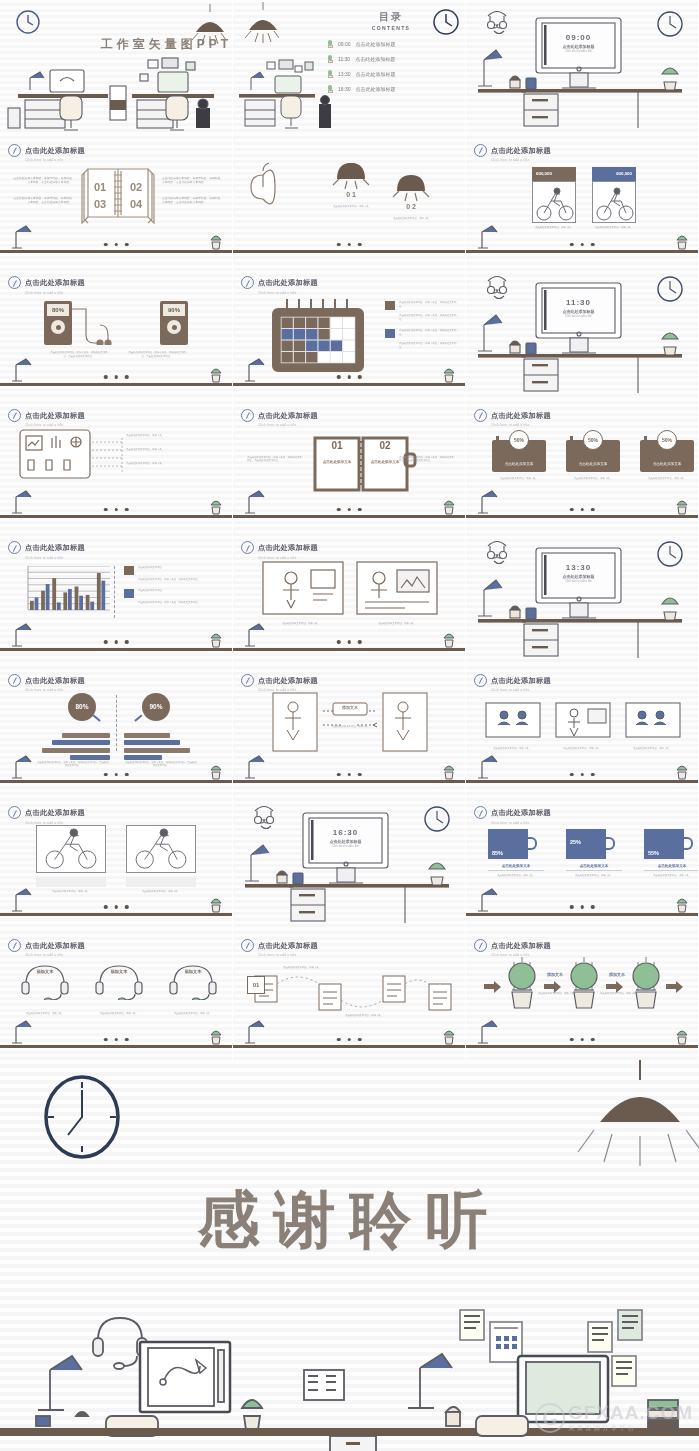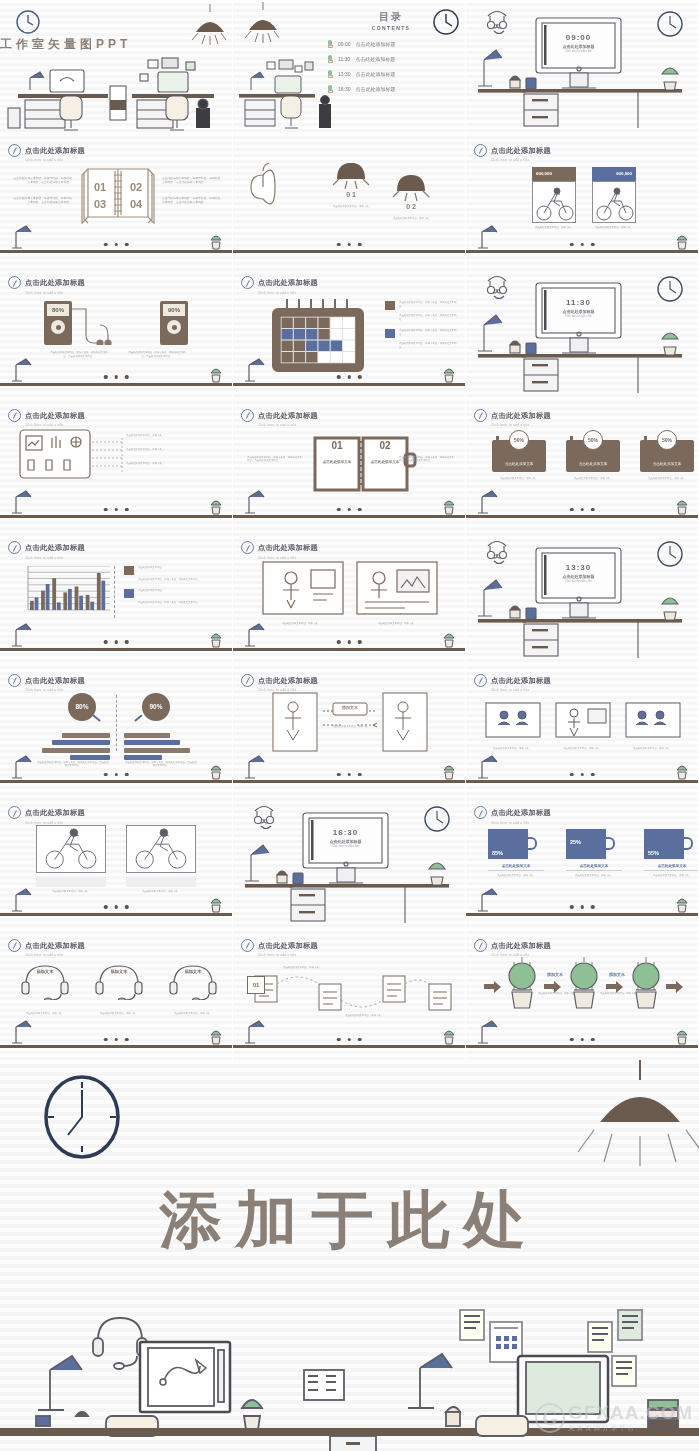--- a/index.html
+++ b/index.html
@@ -32,21 +32,21 @@
   .desk { position:absolute; left:0; right:0; bottom:12px; height:3px; background:#6b5b4f; }
   .lamp { position:absolute; left:10px; bottom:15px; width:30px; height:26px; }
   .cactus { position:absolute; right:8px; bottom:15px; width:16px; height:16px; }
   .dots { position:absolute; left:50%; transform:translateX(-50%); bottom:19px; display:flex; gap:7px; }
   .dots i { width:3.5px; height:3.5px; border-radius:50%; background:#5f5247; display:block; }
 
   .body-txt { font-size:2.7px; color:#8d8d96; line-height:1.55; letter-spacing:.1px; }
   .mini-txt { font-size:2.4px; color:#9a9aa3; line-height:1.5; }
 
   
-  .cover-title { position:absolute; left:0; right:0; top:36px; text-align:left; font-size:12px; font-weight:bold; color:#8b8178; letter-spacing:4px; }
+  .cover-title { position:absolute; left:0; right:0; top:36px; text-align:right; font-size:12px; font-weight:bold; color:#8b8178; letter-spacing:4px; }
 
   
   .toc { position:absolute; right:10px; top:10px; width:128px; }
   .toc-h { text-align:center; font-size:10px; color:#7d7d88; font-weight:bold; letter-spacing:2px; }
   .toc-h small { display:block; font-size:5px; letter-spacing:1.4px; color:#6f6f7a; font-weight:bold; margin-top:1px; }
   .toc-list { margin-top:9px; display:flex; flex-direction:column; gap:7px; }
   .toc-item { display:flex; align-items:center; gap:5px; font-size:5px; color:#7b7b85; }
   .toc-cact { width:6px; height:8px; flex:none; position:relative; }
   .toc-cact b { position:absolute; left:1px; top:0; width:4px; height:4.5px; background:#8fbf94; border-radius:2px 2px 1px 1px; display:block;}
   .toc-cact i { position:absolute; left:0.5px; bottom:0; width:5px; height:3.5px; background:#efeae0; border:.4px solid #b9b0a3; display:block;}
@@ -1295,21 +1295,21 @@
         <path d="M446 352q8-10 14 0z" fill="#efe7d9"></path>
           <rect x="446" y="352" width="14" height="14" fill="#efe7d9"></rect>
         <rect x="330" y="376" width="46" height="50" fill="#f4f4f4"></rect>
           <path d="M330 392h46M330 408h46"></path>
         <rect x="346" y="382" width="14" height="3" fill="#6b5b4f" stroke="none"></rect>
         <rect x="648" y="340" width="30" height="8" fill="#8fbf94"></rect>
           <rect x="648" y="350" width="30" height="8" fill="#efe7d9"></rect>
         <rect x="648" y="360" width="30" height="8" fill="#6b5b4f"></rect>
       </g>
     </svg>
-    <div class="thanks-title">添加于此处</div>
+    <div class="thanks-title">感谢聆听</div>
     <div class="wm">
       <span class="wm-g">G</span>
       <span>
         <span class="wm-tx" style="display:block">GFXAA.COM</span>
         <span class="wm-sub" style="display:block">免费资源分享平台</span>
       </span>
     </div>
   </div>
 
 </div>

